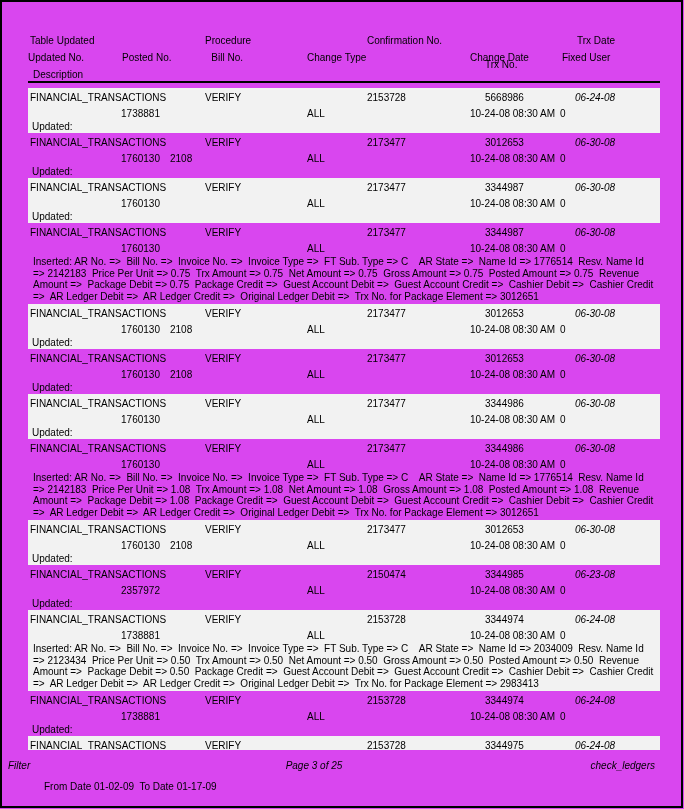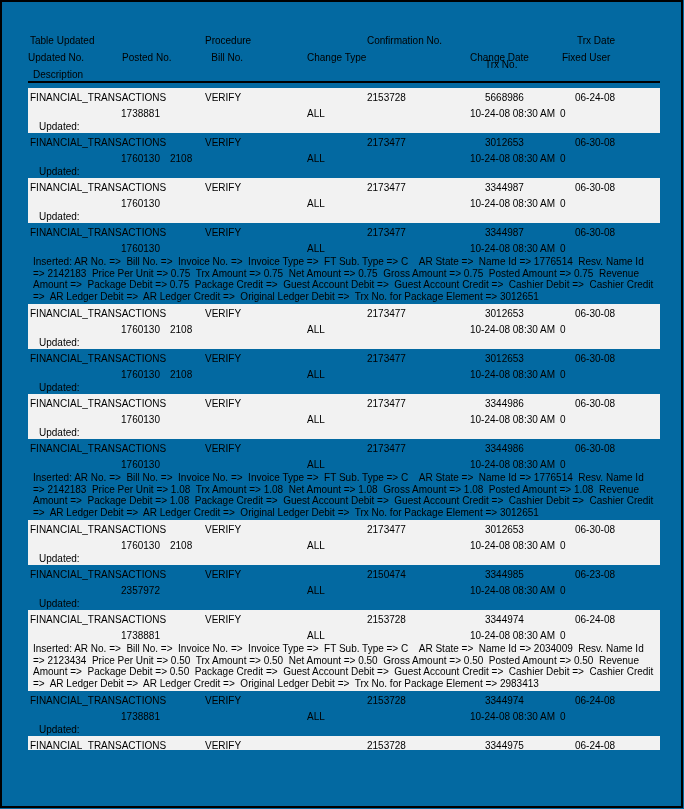--- a/index.html
+++ b/index.html
@@ -53,46 +53,46 @@
   .group.partial { padding-bottom: 8px; }
   .line { position: relative; }
   .l1 { height: 16px; line-height: 16px; }
   .l2 { height: 15px; line-height: 15px; }
   .l3 { height: 12px; line-height: 11px; }
   .line span { position: absolute; white-space: nowrap; }
   .c-table { left: 2px; }
   .c-proc  { left: 177px; }
   .c-conf  { left: 339px; }
   .c-trx   { left: 457px; }
-  .c-tdate { left: 547px; }
+  .c-tdate { left: 547px; font-style: italic; }
   .c-folio { left: 20px;  width: 112px; text-align: right; }
   .c-bill  { left: 142px; width: 62px;  text-align: left; }
   .c-ctype { left: 279px; }
   .c-cdate { left: 442px; }
   .c-fixed { left: 532px; }
-  .c-note  { left: 11px; }
+  .c-note  { left: 4px; }
   .desc {
     margin-left: 5px;
     width: 624px;
     line-height: 11.5px;
     white-space: pre-wrap;
     padding-bottom: 2px;
   }
 
   
   .report-footer { position: absolute; left: 0; top: 757px; width: 684px; height: 40px; font-size: 10px; }
   .f-filter { position: absolute; left: 8px; top: 3px; font-style: italic; }
   .f-lines  { position: absolute; left: 44px; top: 0; line-height: 12px; white-space: pre; }
   .f-page   { position: absolute; left: 234px; top: 3px; width: 160px; text-align: center; font-style: italic; }
   .f-report { position: absolute; left: 500px; top: 3px; width: 155px; text-align: right; font-style: italic; }
 </style>
 </head>
 <body>
 
-<div class="canvas" style="background: #0369a1;">
+<div class="canvas" style="background: #d946ef;">
 
   <div class="report-header">
     <span class="hlbl hr1 h-table">Table Updated</span>
     <span class="hlbl hr1 h-proc">Procedure</span>
     <span class="hlbl hr1 h-conf">Confirmation No.</span>
     <span class="hlbl hr1 h-trxno">Trx No.</span>
     <span class="hlbl hr1 h-trxdate">Trx Date</span>
 
     <span class="hlbl hr2 h-inv">Updated No.</span>
     <span class="hlbl hr2 h-folio">Posted No.</span>
@@ -333,15 +333,24 @@
         <div class="line l1">
           <span class="c-table">FINANCIAL_TRANSACTIONS</span>
           <span class="c-proc">VERIFY</span>
           <span class="c-conf">2153728</span>
           <span class="c-trx">3344975</span>
           <span class="c-tdate">06-24-08</span>
         </div>
       </div>
     </div>
 
+  <div class="report-footer">
+    <span class="f-filter">Filter</span>
+    <div class="f-lines">
+      <div>From Date 01-02-09  To Date 01-17-09</div>
+      
+    </div>
+    <span class="f-page">Page 3 of 25</span>
+    <span class="f-report">check_ledgers</span>
+  </div>
 
   <div class="frame" style="border-color: rgb(0, 0, 0);"></div>
 </div>
 
 </body></html>

